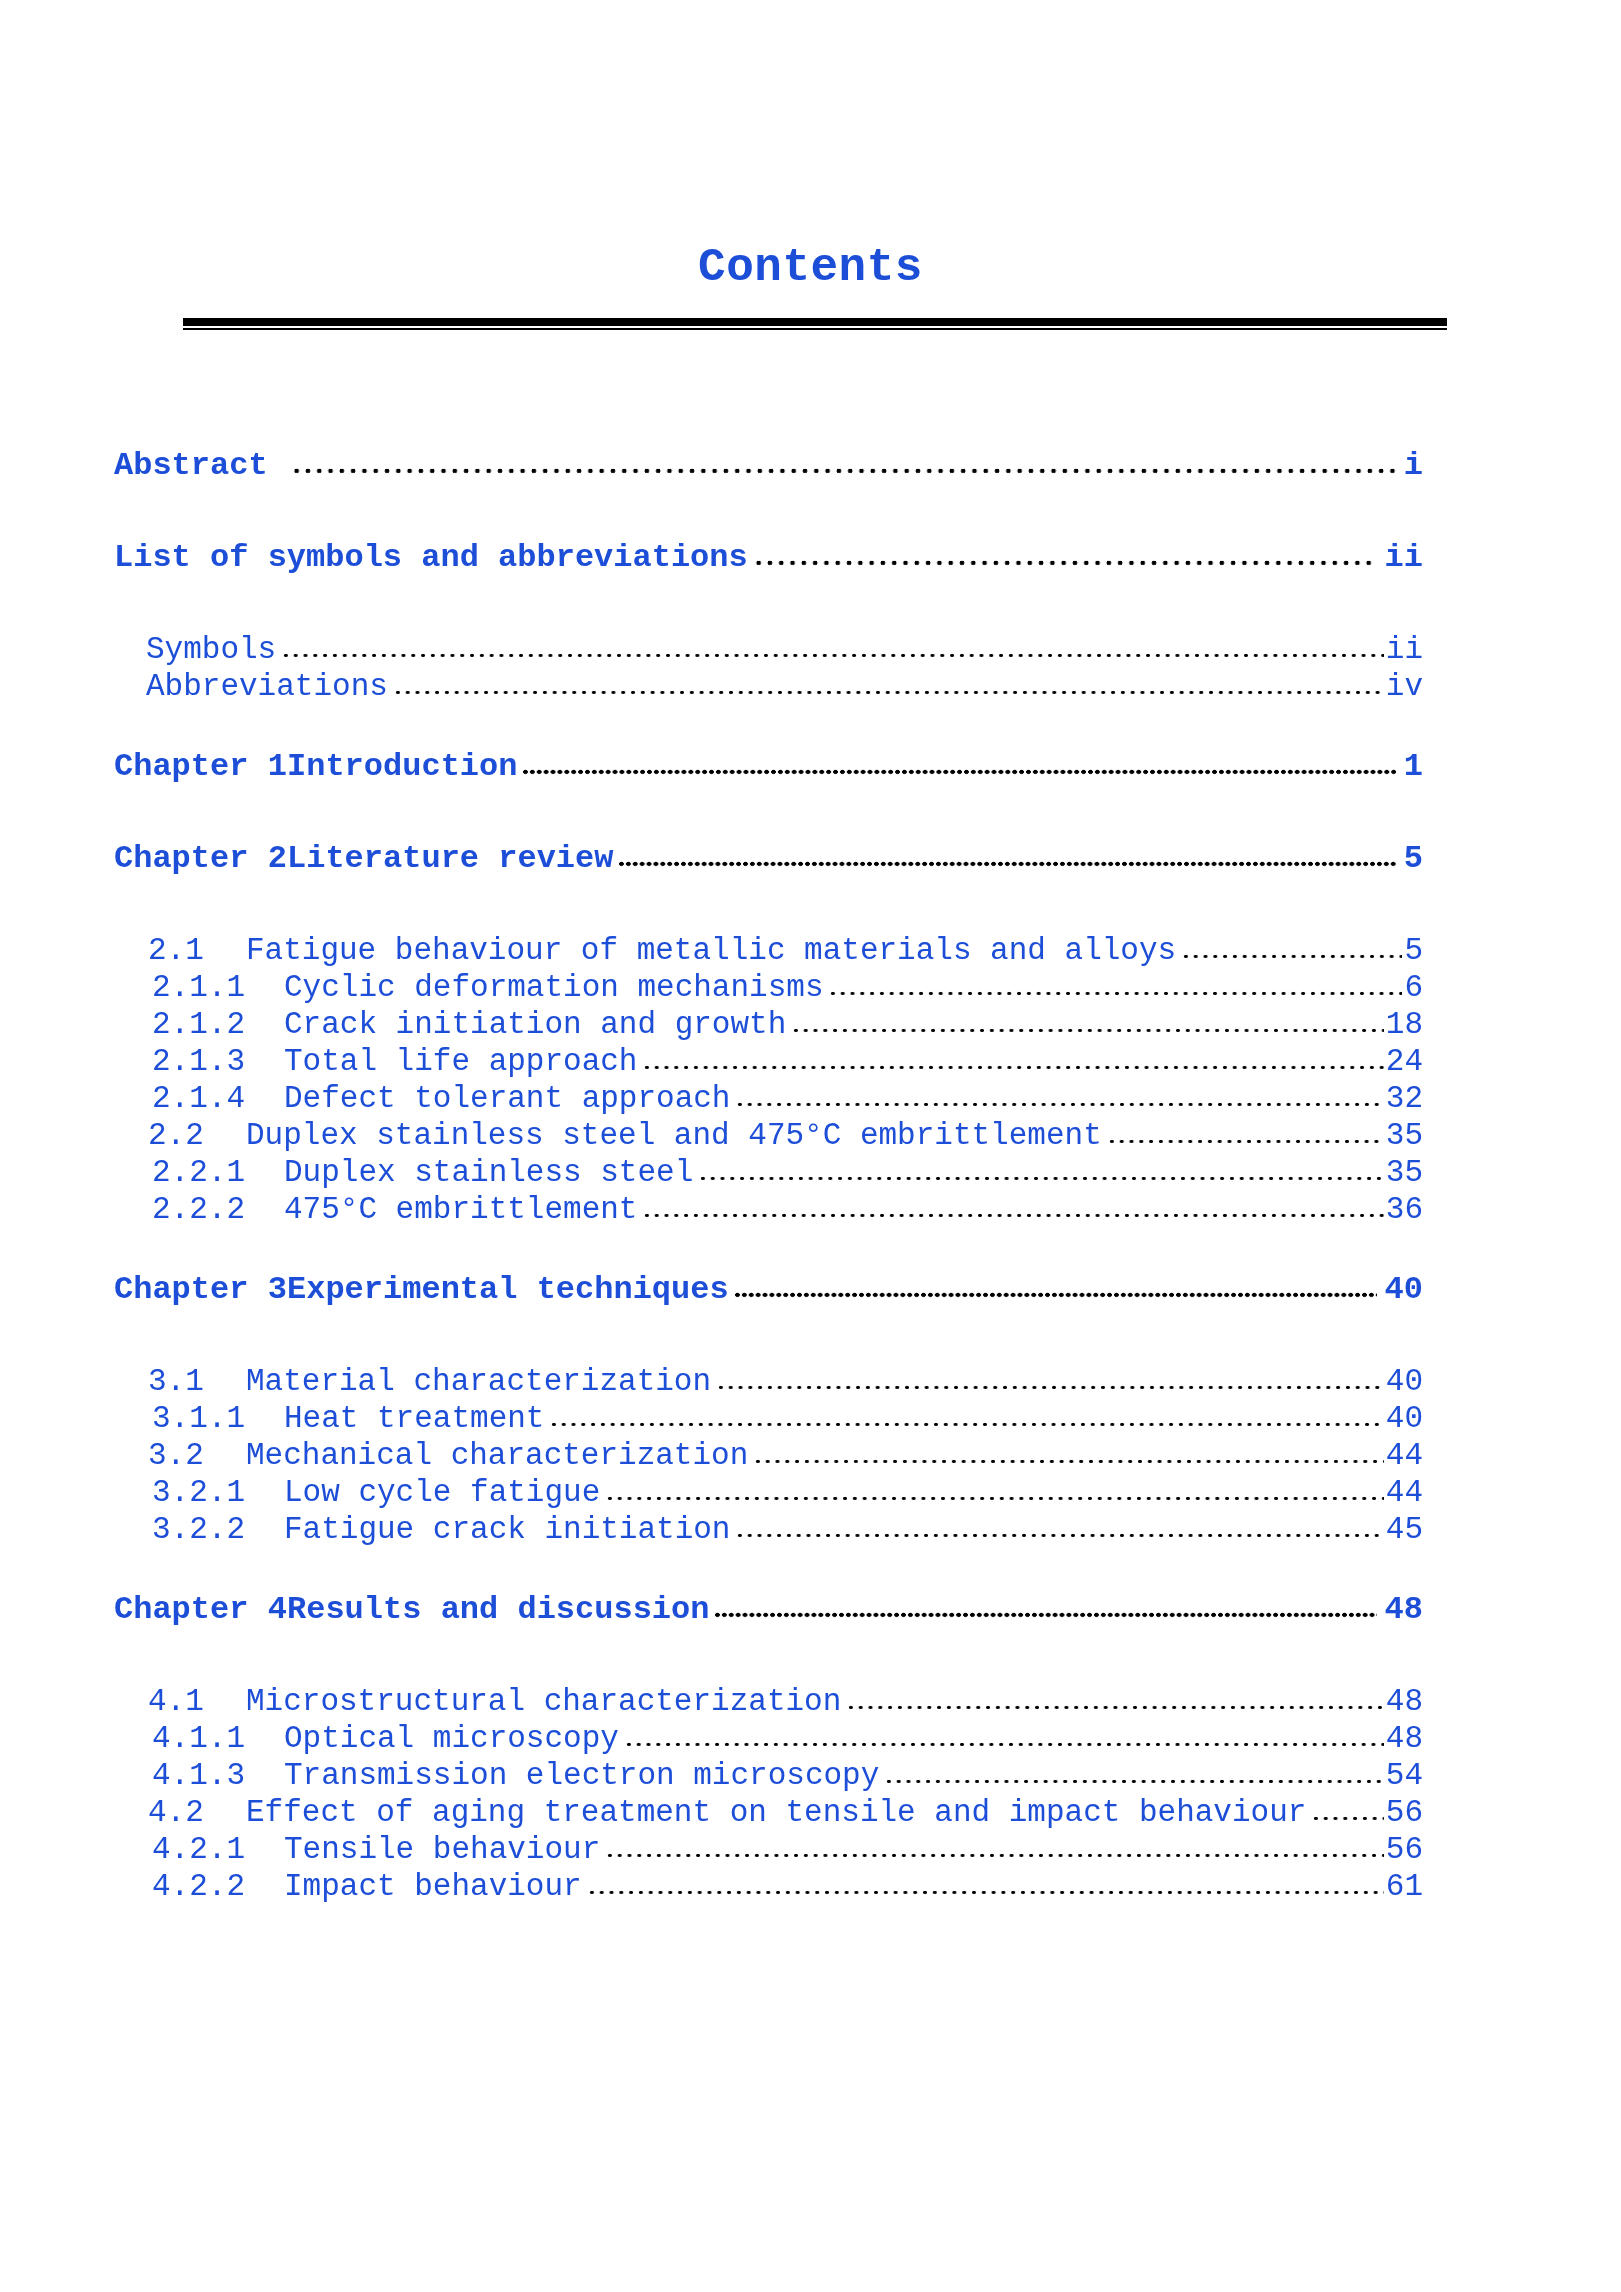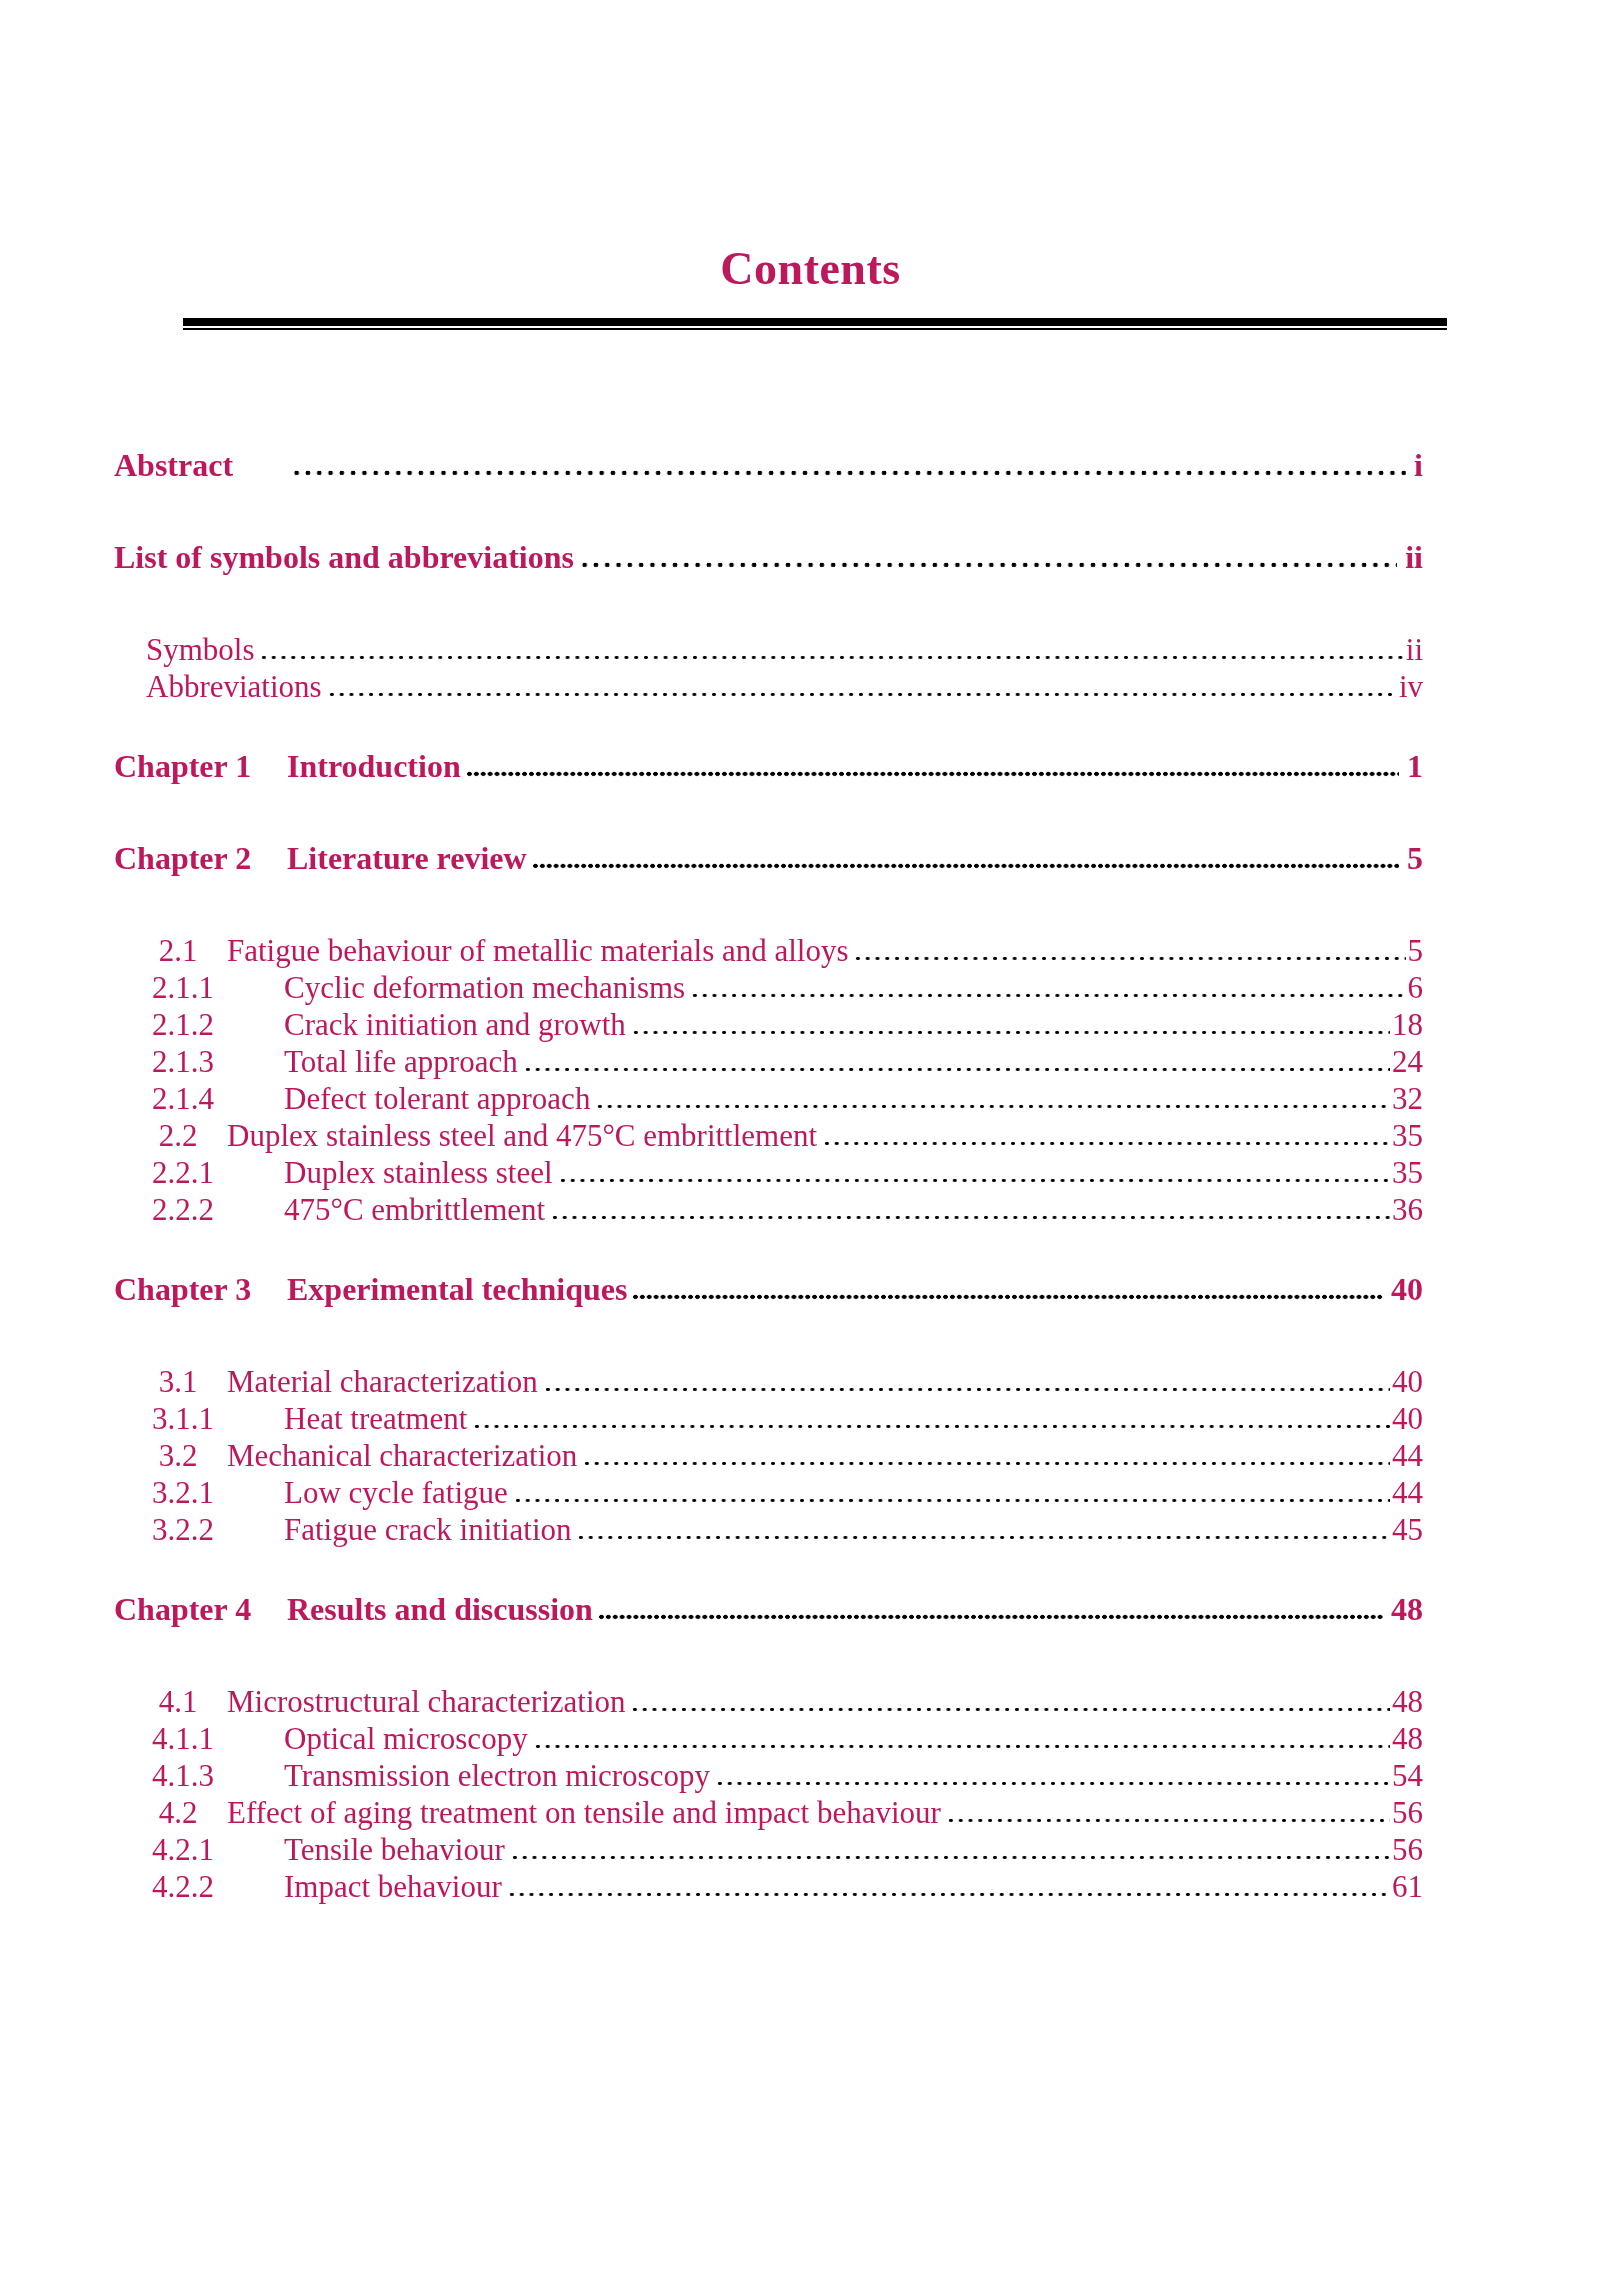--- a/index.html
+++ b/index.html
@@ -5,22 +5,22 @@
   html, body {
     margin: 0;
     padding: 0;
     background: #ffffff;
   }
   .sheet {
     position: relative;
     width: 1621px;
     height: 2293px;
     background: #ffffff;
-    color: #be185d;
-    font-family: Liberation Serif, serif;
+    color: #1d4ed8;
+    font-family: Liberation Mono, monospace;
     overflow: hidden;
     box-sizing: border-box;
   }
   .title {
     margin: 0;
     padding-top: 241px;
     text-align: center;
     font-size: 46px;
     font-weight: bold;
     line-height: 55px;
@@ -87,22 +87,21 @@
   
   .tab-after-label .label {
     min-width: 172px;
   }
   
   .front {
     margin-left: 32px;
   }
   
   .sec1 {
-    margin-left: 15px;
-    text-align: center;
+    margin-left: 34px;
   }
   .sec1 .num {
     width: 98px;
   }
   .sec2 {
     margin-left: 38px;
   }
   .sec2 .num {
     width: 132px;
   }

